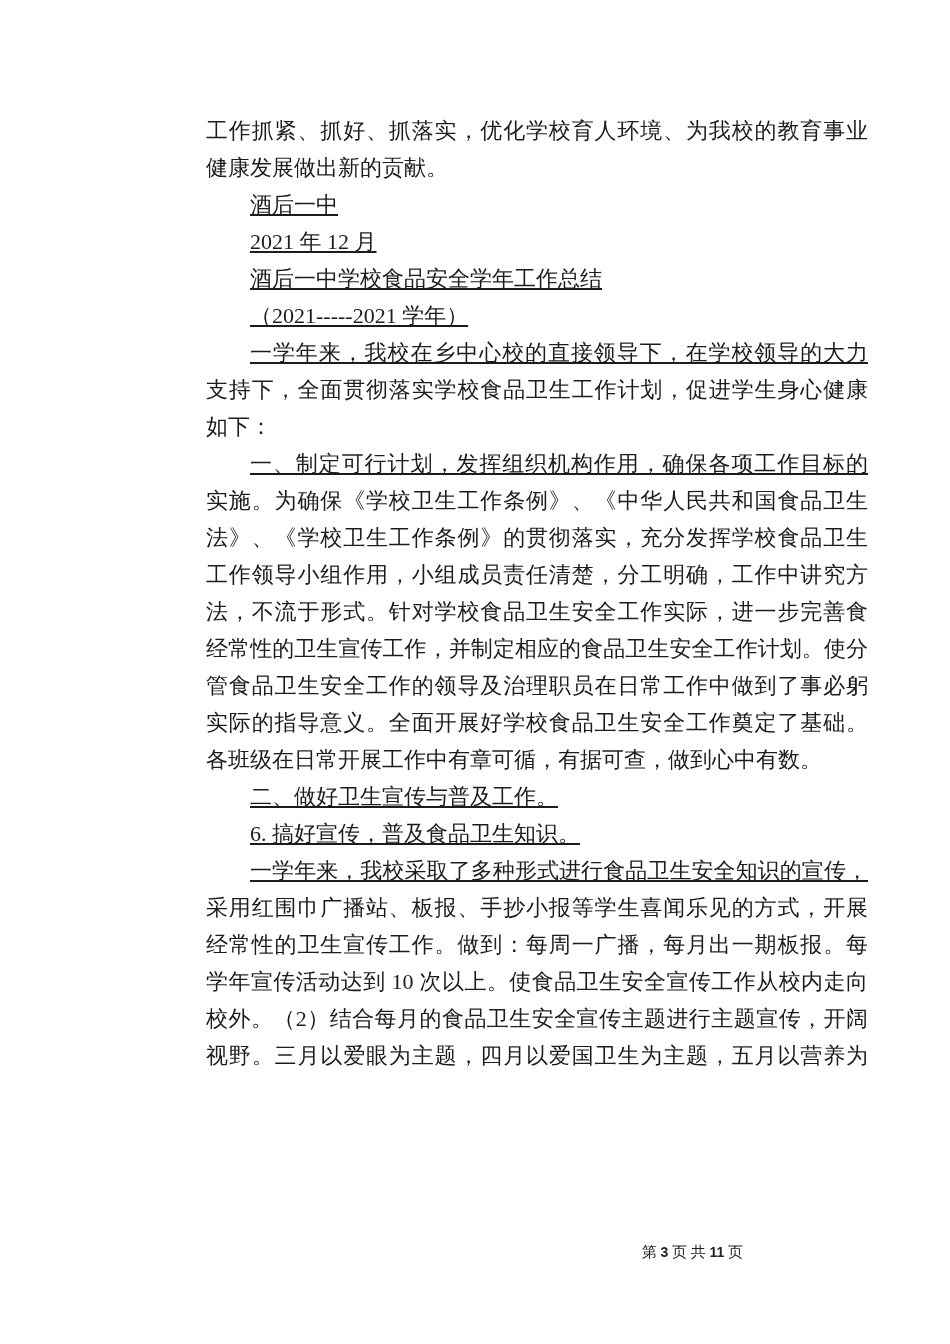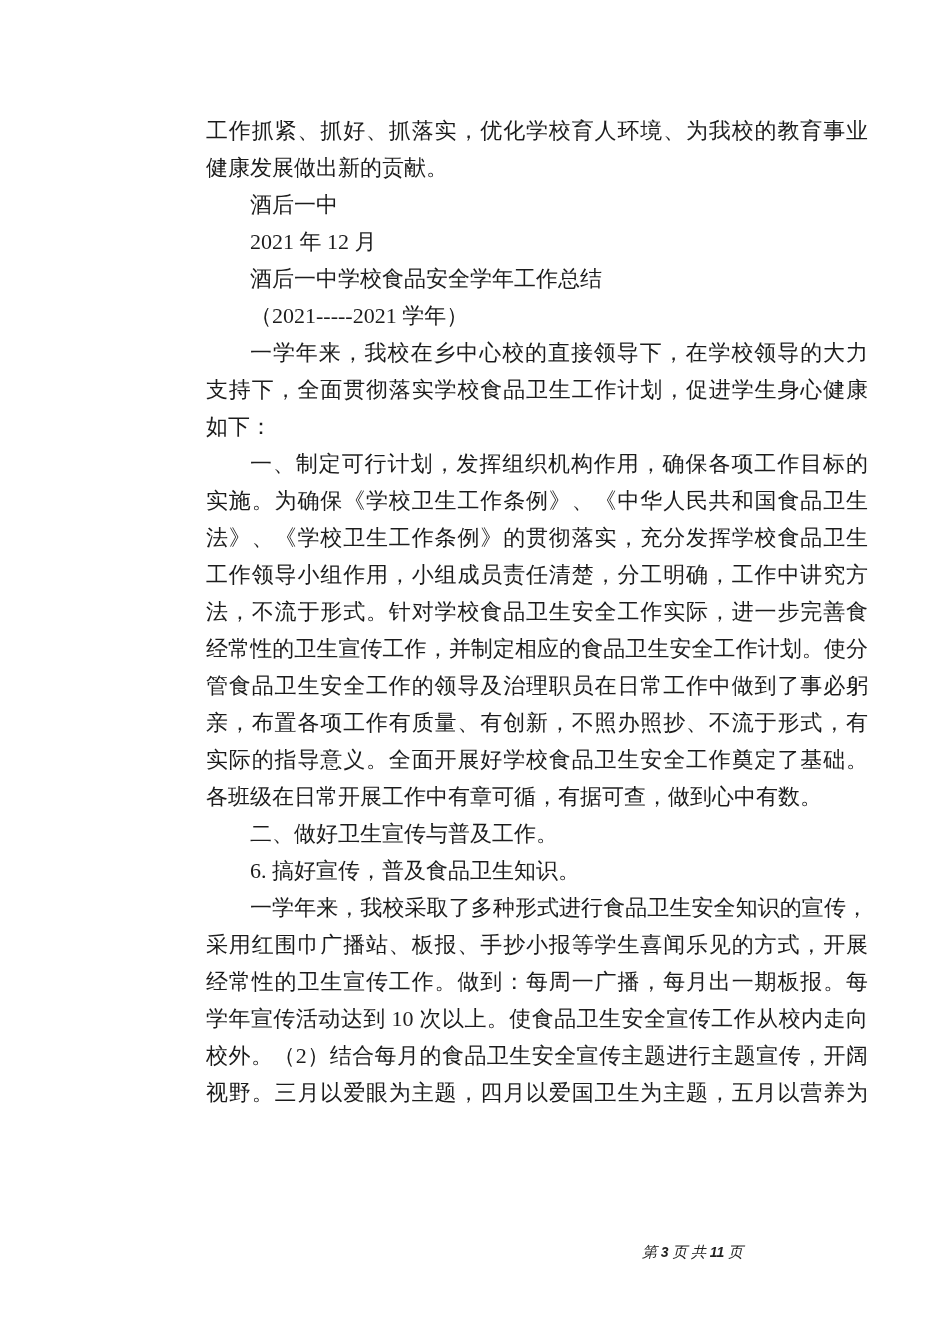--- a/index.html
+++ b/index.html
@@ -30,30 +30,30 @@
     text-align: justify;
     text-align-last: justify;
     text-justify: inter-character;
     overflow: hidden;
   }
   .ln.last {
     text-align-last: left;
   }
   .ln.ind {
     padding-left: 44px;
+    text-decoration: underline;
   }
   .footer {
     position: absolute;
     top: 1242px;
     right: 145px;
     font-size: 15px;
     color: #222222;
     line-height: 20px;
     white-space: pre;
-    font-style: italic;
   }
   .footer .num {
     font-family: "Liberation Sans", sans-serif;
     font-weight: 600;
     font-size: 14px;
   }
 </style>
 </head>
 <body>
 
@@ -68,21 +68,20 @@
     <div class="ln ind">一学年来，我校在乡中心校的直接领导下，在学校领导的大力</div>
     <div class="ln">支持下，全面贯彻落实学校食品卫生工作计划，促进学生身心健康</div>
     <div class="ln last">如下：</div>
     <div class="ln ind">一、制定可行计划，发挥组织机构作用，确保各项工作目标的</div>
     <div class="ln">实施。为确保《学校卫生工作条例》、《中华人民共和国食品卫生</div>
     <div class="ln">法》、《学校卫生工作条例》的贯彻落实，充分发挥学校食品卫生</div>
     <div class="ln">工作领导小组作用，小组成员责任清楚，分工明确，工作中讲究方</div>
     <div class="ln">法，不流于形式。针对学校食品卫生安全工作实际，进一步完善食</div>
     <div class="ln">经常性的卫生宣传工作，并制定相应的食品卫生安全工作计划。使分</div>
     <div class="ln">管食品卫生安全工作的领导及治理职员在日常工作中做到了事必躬</div>
-    <div class="ln">亲，布置各项工作有质量、有创新，不照办照抄、不流于形式，有</div>
     <div class="ln">实际的指导意义。全面开展好学校食品卫生安全工作奠定了基础。</div>
     <div class="ln last">各班级在日常开展工作中有章可循，有据可查，做到心中有数。</div>
     <div class="ln ind last">二、做好卫生宣传与普及工作。</div>
     <div class="ln ind last">6. 搞好宣传，普及食品卫生知识。</div>
     <div class="ln ind">一学年来，我校采取了多种形式进行食品卫生安全知识的宣传，</div>
     <div class="ln">采用红围巾广播站、板报、手抄小报等学生喜闻乐见的方式，开展</div>
     <div class="ln">经常性的卫生宣传工作。做到：每周一广播，每月出一期板报。每</div>
     <div class="ln">学年宣传活动达到 10 次以上。使食品卫生安全宣传工作从校内走向</div>
     <div class="ln">校外。（2）结合每月的食品卫生安全宣传主题进行主题宣传，开阔</div>
     <div class="ln">视野。三月以爱眼为主题，四月以爱国卫生为主题，五月以营养为</div>

